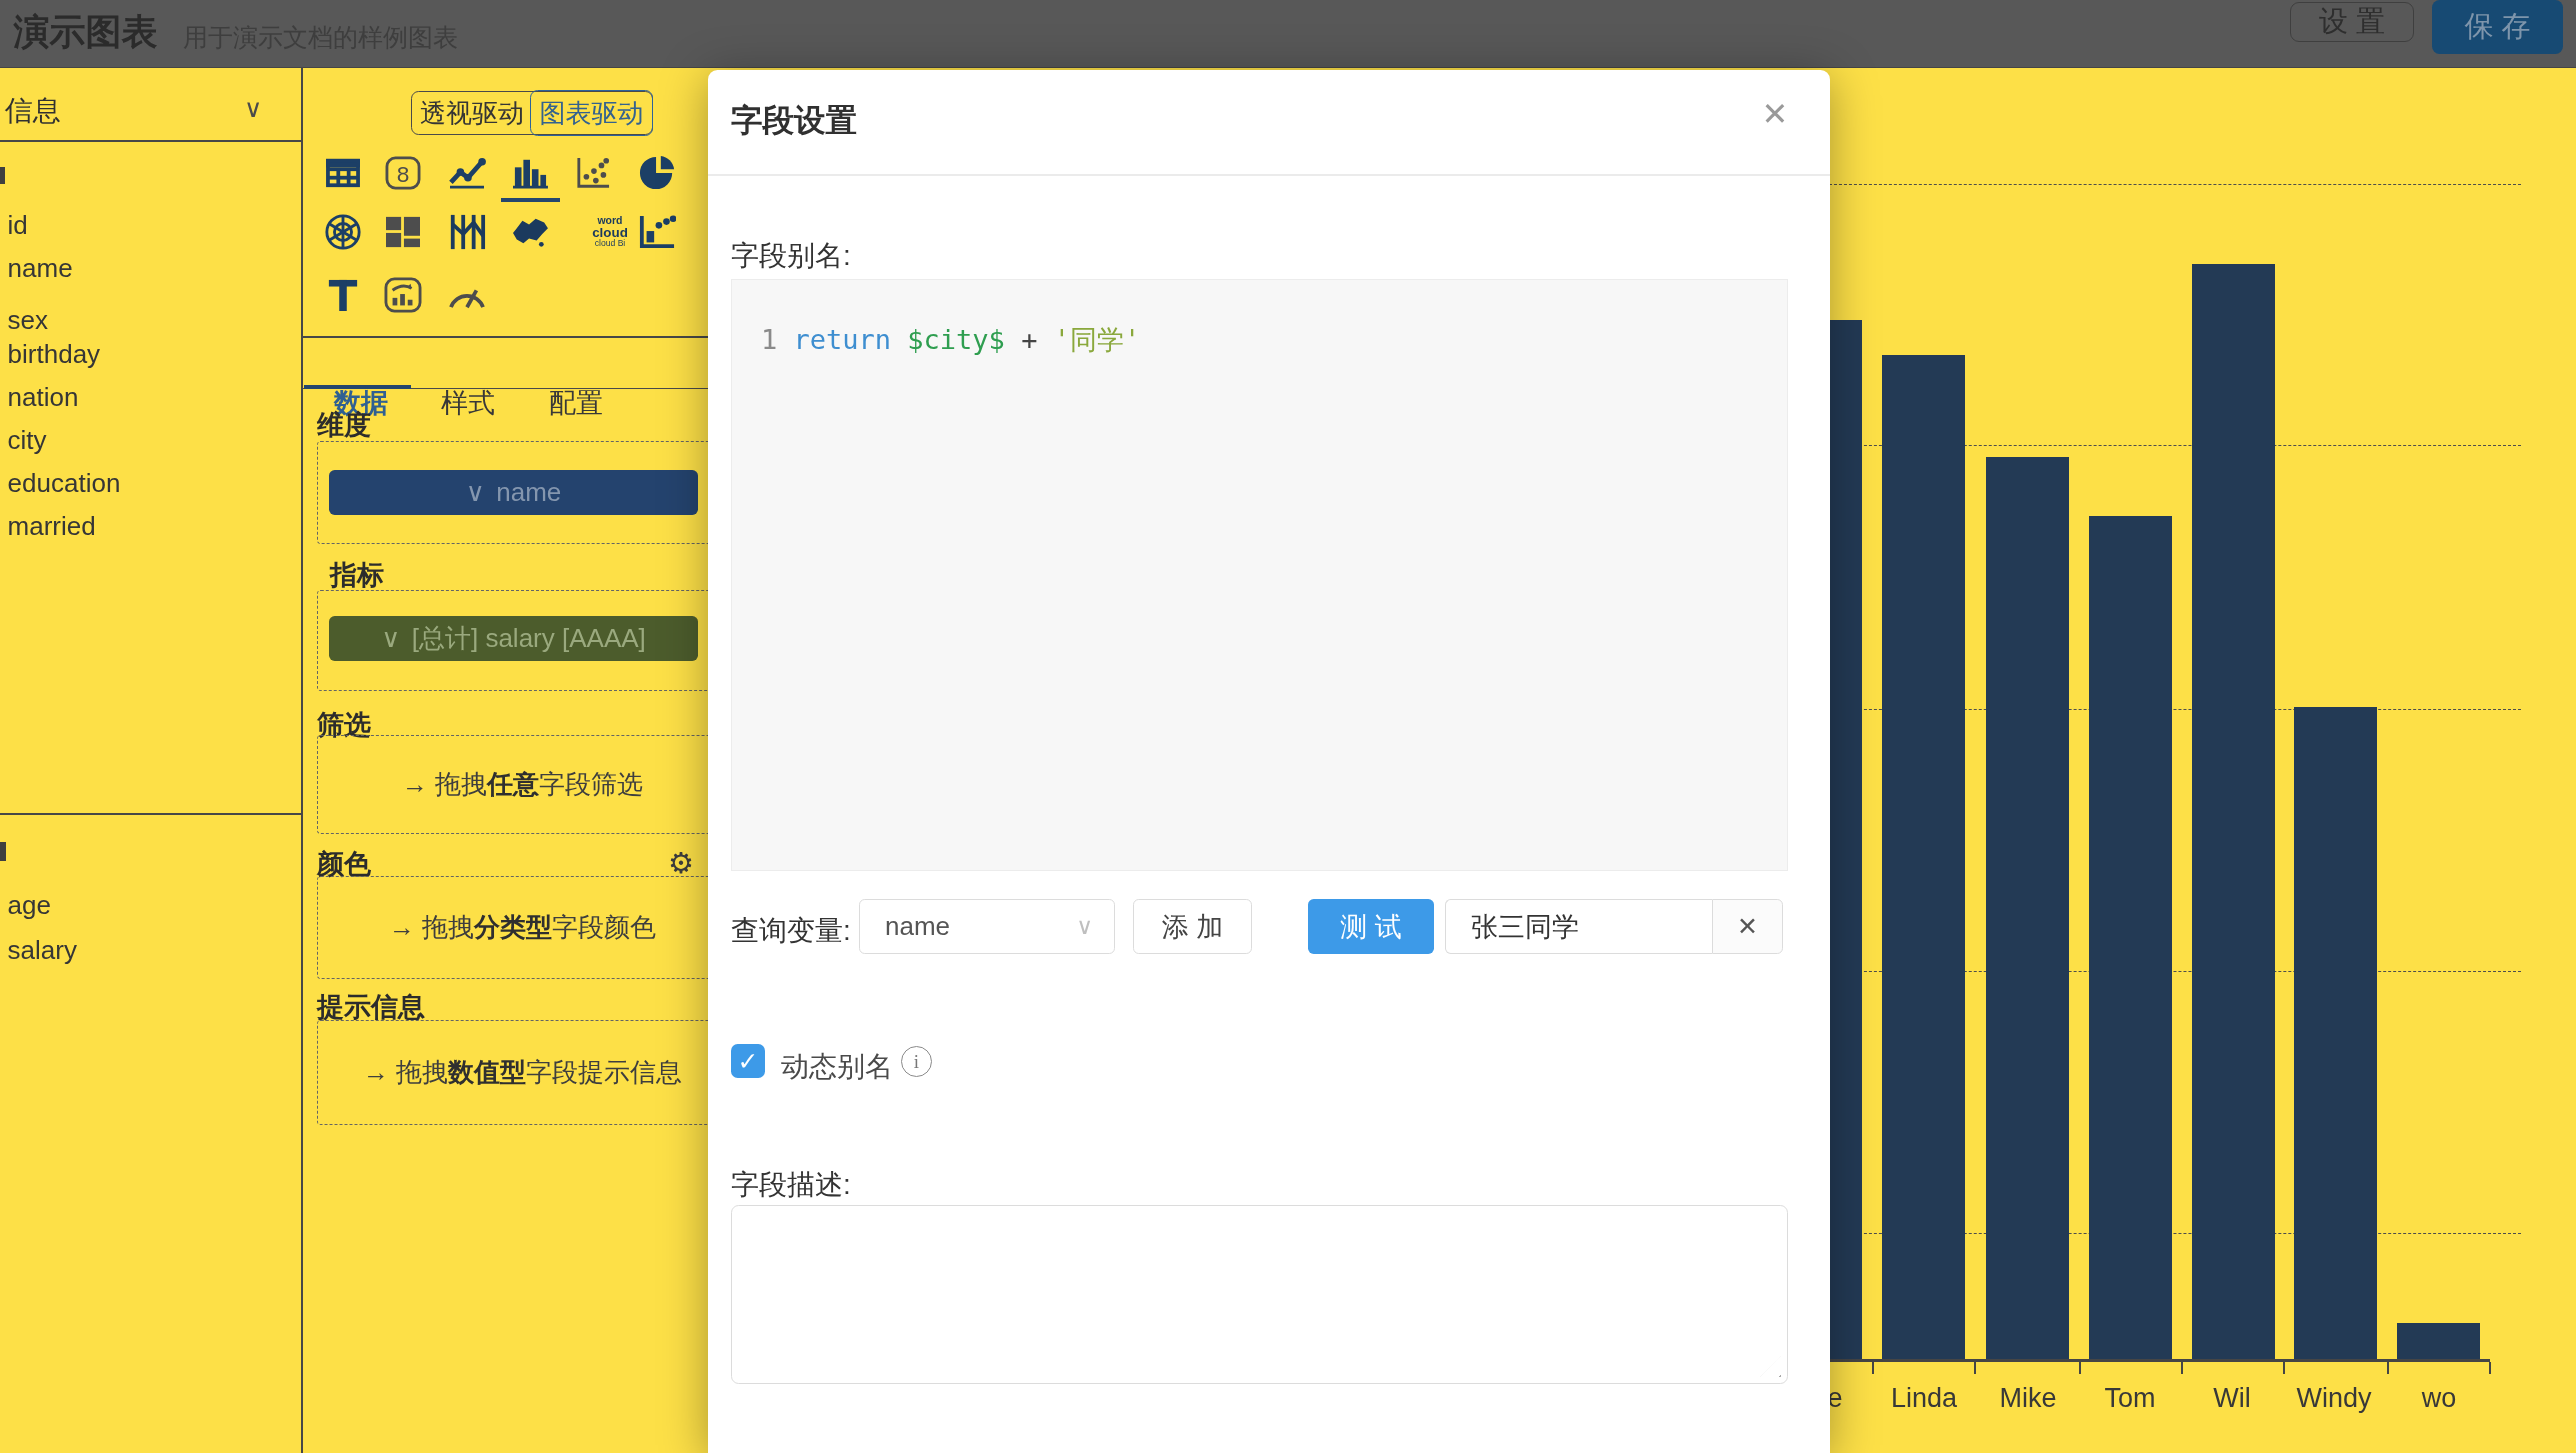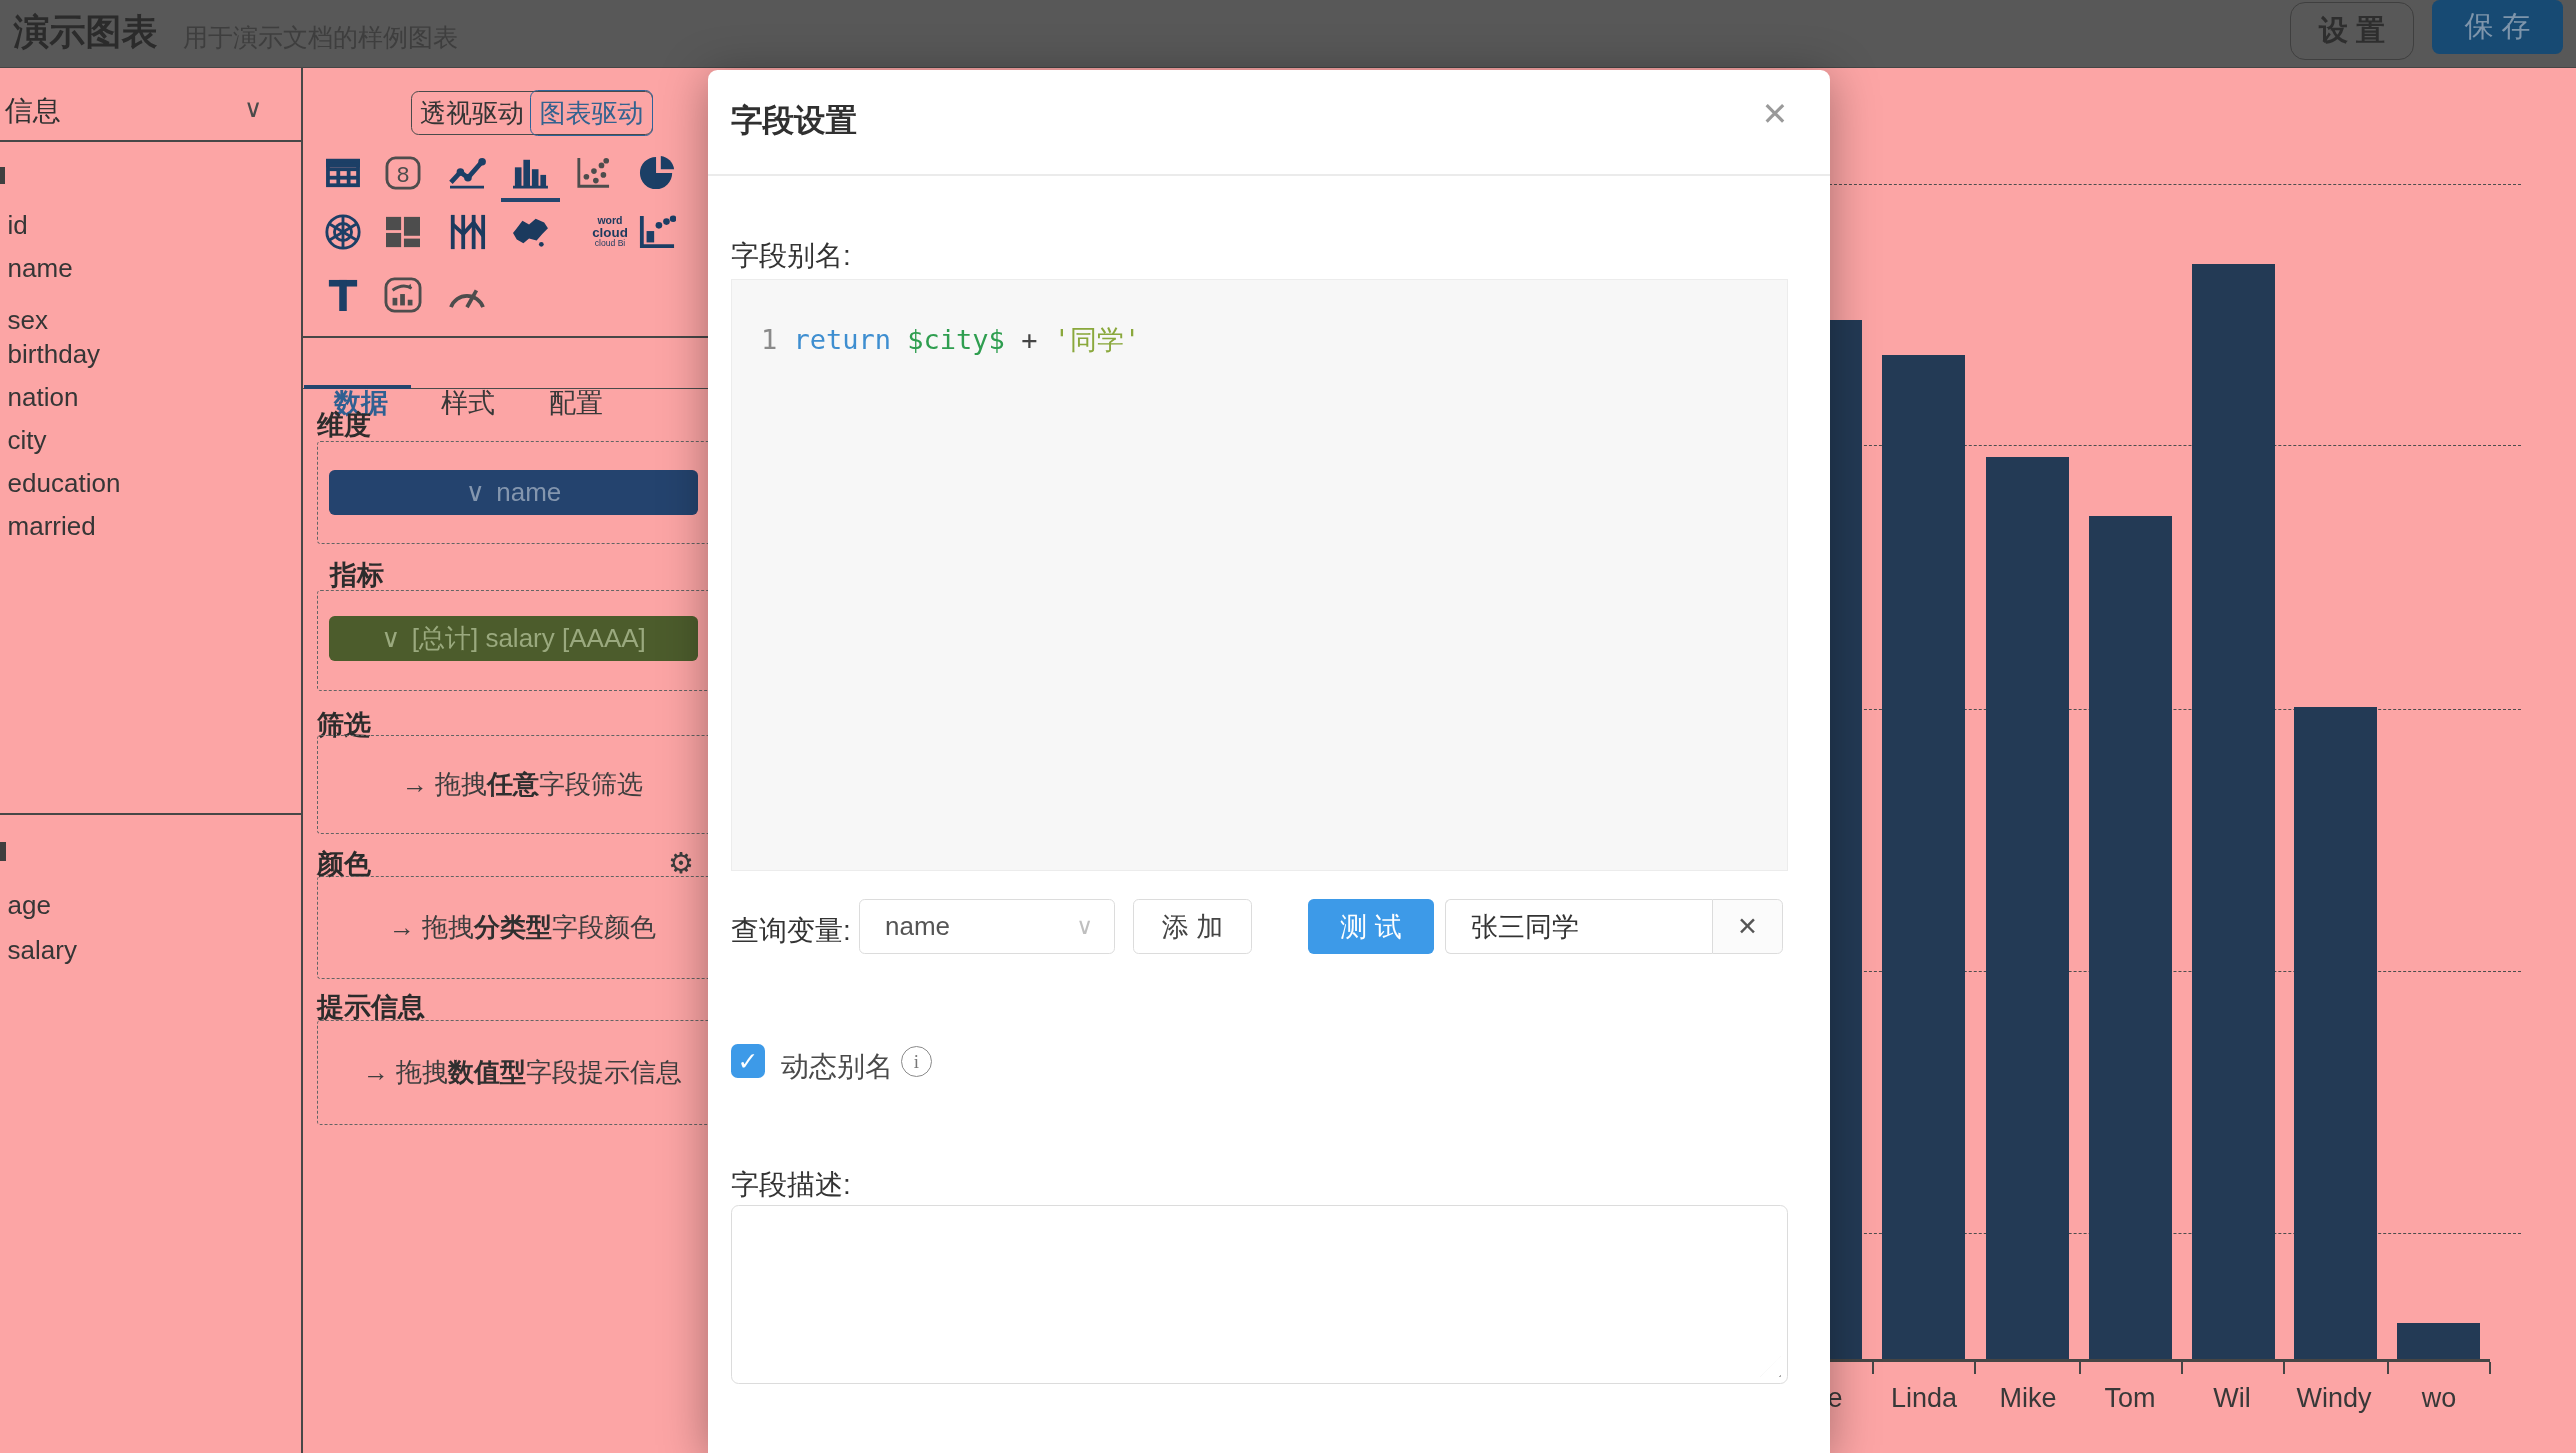--- a/index.html
+++ b/index.html
@@ -1,25 +1,25 @@
 <!DOCTYPE html>
 <html><head>
 <meta charset="utf-8">
 <style>
   html,body{margin:0;padding:0;background:#333;}
   #screen{position:relative;width:2576px;height:1453px;overflow:hidden;
-    background:#fca5a5;font-family:"Liberation Sans","DejaVu Sans",sans-serif;}
+    background:#fde047;font-family:"Liberation Sans","DejaVu Sans",sans-serif;}
   .abs{position:absolute;}
 
   
   .hdr{left:0;top:0;width:2576px;height:67px;background:#585858;border-bottom:1.9px solid #454545;}
   .hdr-title{left:13.4px;top:7.6px;font-size:36px;font-weight:bold;color:#2b2b2b;}
   .hdr-sub{left:183px;top:21px;font-size:25px;color:#3e3e3e;}
-  .btn-settings{left:2290px;top:1.9px;width:124px;height:58px;border:1.9px solid #3f3f3f;border-radius:15px;
-    color:#2e2e2e;font-size:29px;display:flex;align-items:center;justify-content:center;box-sizing:border-box;font-weight:bold;}
+  .btn-settings{left:2290px;top:1.9px;width:124px;height:40px;border:1.9px solid #3f3f3f;border-radius:9px;
+    color:#2e2e2e;font-size:29px;display:flex;align-items:center;justify-content:center;box-sizing:border-box;}
   .btn-save{left:2432px;top:0;width:131px;height:54px;background:#174a73;border-radius:7.6px;
     color:#7e95ab;font-size:29px;display:flex;align-items:center;justify-content:center;}
 
   .side-divider{left:301px;top:67px;width:1.9px;height:1386px;background:#474747;}
   .srow-title{left:4.8px;top:92px;font-size:28px;color:#313131;}
   .s-chev{left:244px;top:94px;font-size:25px;color:#4a4a4a;}
   .hline{background:#474747;height:1.9px;}
   .sliver{background:#3f3f3f;}
   .sfield{left:7.6px;width:286px;height:31px;font-size:26px;color:#363636;}
 

